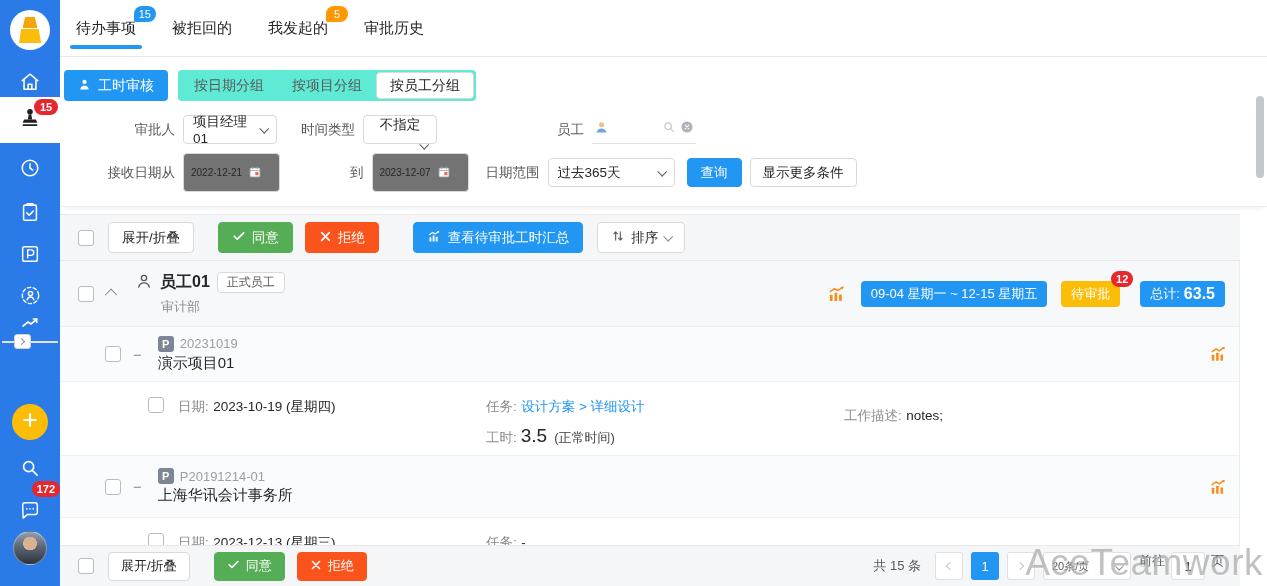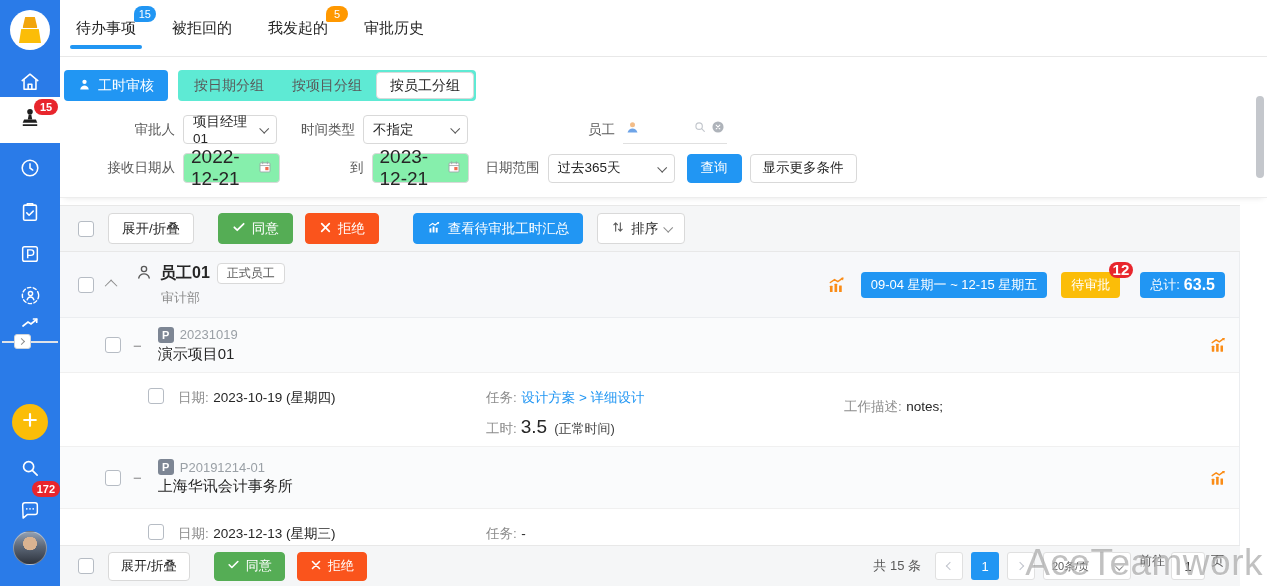--- a/index.html
+++ b/index.html
@@ -44,21 +44,21 @@
   .frow1 { margin-bottom:14px; }
   .module-btn { height:31px; background:#2196f3; color:#fff; border:none; border-radius:4px; padding:0 14px; font-size:14px; display:flex; align-items:center; gap:7px; cursor:pointer; }
   .seg-group { margin-left:10px; background:#5eead4; border-radius:4px; padding:2px; display:flex; height:31px; }
   .seg { padding:0 13px; font-size:14px; color:#595959; display:flex; align-items:center; border-radius:4px; cursor:pointer; border:1px solid transparent; }
   .seg.selected { background:#fff; border-color:#d9d9d9; color:#262626; }
   .flabel { font-size:13.5px; color:#595959; text-align:right; }
   .lab1 { width:111px; }
   .sel { height:29px; border:1px solid #d9d9d9; border-radius:4px; background:#fff; display:flex; align-items:center; padding:0 9px; font-size:13.5px; color:#262626; gap:8px; cursor:pointer; }
   .sel .caret-down { margin-left:auto; }
   .caret-down { width:7px; height:7px; border-right:1.6px solid #595959; border-bottom:1.6px solid #595959; transform:rotate(45deg) translateY(-1px); flex:none; }
-  .datebox { height:30px; border:1px solid #d9d9d9; border-radius:4px; background:#86efac; display:flex; align-items:center; padding:0 7px; font-size:19px; gap:6px; cursor:pointer; }
+  .datebox { height:39px; border:1px solid #d9d9d9; border-radius:4px; background:#737373; display:flex; align-items:center; padding:0 7px; font-size:10px; gap:6px; cursor:pointer; }
   .emp-box { height:29px; width:104px; border-bottom:1px solid #e0e0e0; display:flex; align-items:center; gap:4px; padding:0 2px; cursor:text; }
   .emp-spacer { flex:1; }
   .btn { border:1px solid #d9d9d9; background:#fff; border-radius:4px; font-size:13.5px; color:#262626; cursor:pointer; display:flex; align-items:center; justify-content:center; gap:6px; }
   .btn-primary { background:#2196f3; border-color:#2196f3; color:#fff; }
   .query-btn { height:29px; padding:0 13px; margin-left:12px; }
   .more-btn { height:29px; padding:0 12px; margin-left:8px; }
 
   
   .content-wrap { width:1180px; }
   .bar { height:47px; background:#f5f6f7; border-top:1px solid #e8e8e8; border-bottom:1px solid #e8e8e8; display:flex; align-items:center; padding:0 14px 0 18px; }
@@ -75,21 +75,21 @@
   .chev-up { width:9px; height:9px; border-left:1.7px solid #8c8c8c; border-top:1.7px solid #8c8c8c; transform:rotate(45deg) translateY(2px); cursor:pointer; }
   .grp-info { margin-left:18px; }
   .grp-line1 { display:flex; align-items:center; gap:7px; }
   .grp-name { font-size:16px; font-weight:700; color:#262626; }
   .grp-tag { border:1px solid #d9d9d9; border-radius:4px; font-size:12px; color:#595959; padding:1px 9px; background:#fff; }
   .grp-dept { font-size:13px; color:#8c8c8c; margin-top:4px; margin-left:26px; }
   .grp-right { margin-left:auto; display:flex; align-items:center; gap:14px; }
   .pill { border-radius:4px; color:#fff; font-size:13px; padding:4px 10px; display:flex; align-items:center; white-space:nowrap; }
   .pill-blue { background:#2196f3; }
   .pill-yellow { background:#fbbd08; position:relative; margin-right:6px; }
-  .pill-red-badge { position:absolute; top:-10px; right:-13px; background:#e8262d; color:#fff; font-size:15px; font-weight:700; line-height:16px; min-width:22px; text-align:center; border-radius:9px; padding:0 4px; }
+  .pill-red-badge { position:absolute; top:-10px; right:-13px; background:#e8262d; color:#fff; font-size:11px; font-weight:700; line-height:16px; min-width:22px; text-align:center; border-radius:9px; padding:0 4px; }
   .pill-total b { font-size:16px; font-weight:700; margin-left:4px; }
 
   .project-row { position:relative; height:55px; background:#fafbfc; border-bottom:1px solid #f0f0f0; display:flex; align-items:center; padding-left:45px; }
   .proj-row2 { height:62px; }
   .minus { color:#8c8c8c; font-size:15px; margin-left:12px; cursor:pointer; line-height:1; }
   .proj-info { margin-left:16px; }
   .proj-code-line { display:flex; align-items:center; gap:6px; }
   .pbadge { width:16px; height:16px; background:#7d8694; border-radius:3px; color:#fff; font-size:11px; font-weight:700; display:flex; align-items:center; justify-content:center; }
   .proj-code { font-size:13px; color:#9aa0a6; }
   .proj-name { font-size:15px; color:#262626; margin-top:2px; margin-left:0px; }
@@ -290,21 +290,21 @@
         </div>
       </div>
 
       <div class="frow" style="margin-bottom:9px;">
         <span class="flabel lab1">审批人</span>
         <div class="sel" style="width:94px;margin-left:8px;">
           <span>项目经理01</span>
             <span class="caret-down"></span>
         </div>
         <span class="flabel" style="margin-left:24px;">时间类型</span>
-        <div class="sel" style="width:105px;margin-left:8px;">
+        <div class="sel" style="width:74px;margin-left:8px;flex-direction:column;">
           <span>不指定</span>
             <span class="caret-down"></span>
         </div>
         <span class="flabel" style="margin-left:120px;">员工</span>
         <div class="emp-box" style="margin-left:8px;">
           <span>
             <svg width="15" height="15" viewBox="0 0 24 24">
                 <circle cx="12" cy="7.5" r="4" fill="#f3bd88"></circle>
                 <path d="M4 20c1.2-4.5 4.4-6.5 8-6.5s6.8 2 8 6.5z" fill="#6ea4e8"></path>
               </svg>
@@ -333,21 +333,21 @@
             <svg width="14" height="14" viewBox="0 0 24 24">
                 <rect x="3.5" y="5" width="17" height="15.5" rx="1.5" fill="#fff" stroke="#9aa0a6" stroke-width="1.4"></rect>
                 <path d="M3.5 9.5h17" stroke="#9aa0a6" stroke-width="1.4"></path>
                 <path d="M8 3v3.5M16 3v3.5" stroke="#9aa0a6" stroke-width="1.4" stroke-linecap="round"></path>
                 <rect x="12.5" y="12" width="5.5" height="5.5" fill="#f26c4f"></rect>
               </svg>
           </span>
         </div>
         <span class="flabel" style="margin-left:70px;">到</span>
         <div class="datebox" style="width:97px;margin-left:8px;">
-          <span>2023-12-21</span>
+          <span>2023-12-07</span>
           <span>
             <svg width="14" height="14" viewBox="0 0 24 24">
                 <rect x="3.5" y="5" width="17" height="15.5" rx="1.5" fill="#fff" stroke="#9aa0a6" stroke-width="1.4"></rect>
                 <path d="M3.5 9.5h17" stroke="#9aa0a6" stroke-width="1.4"></path>
                 <path d="M8 3v3.5M16 3v3.5" stroke="#9aa0a6" stroke-width="1.4" stroke-linecap="round"></path>
                 <rect x="12.5" y="12" width="5.5" height="5.5" fill="#f26c4f"></rect>
               </svg>
           </span>
         </div>
         <span class="flabel" style="margin-left:17px;">日期范围</span>

